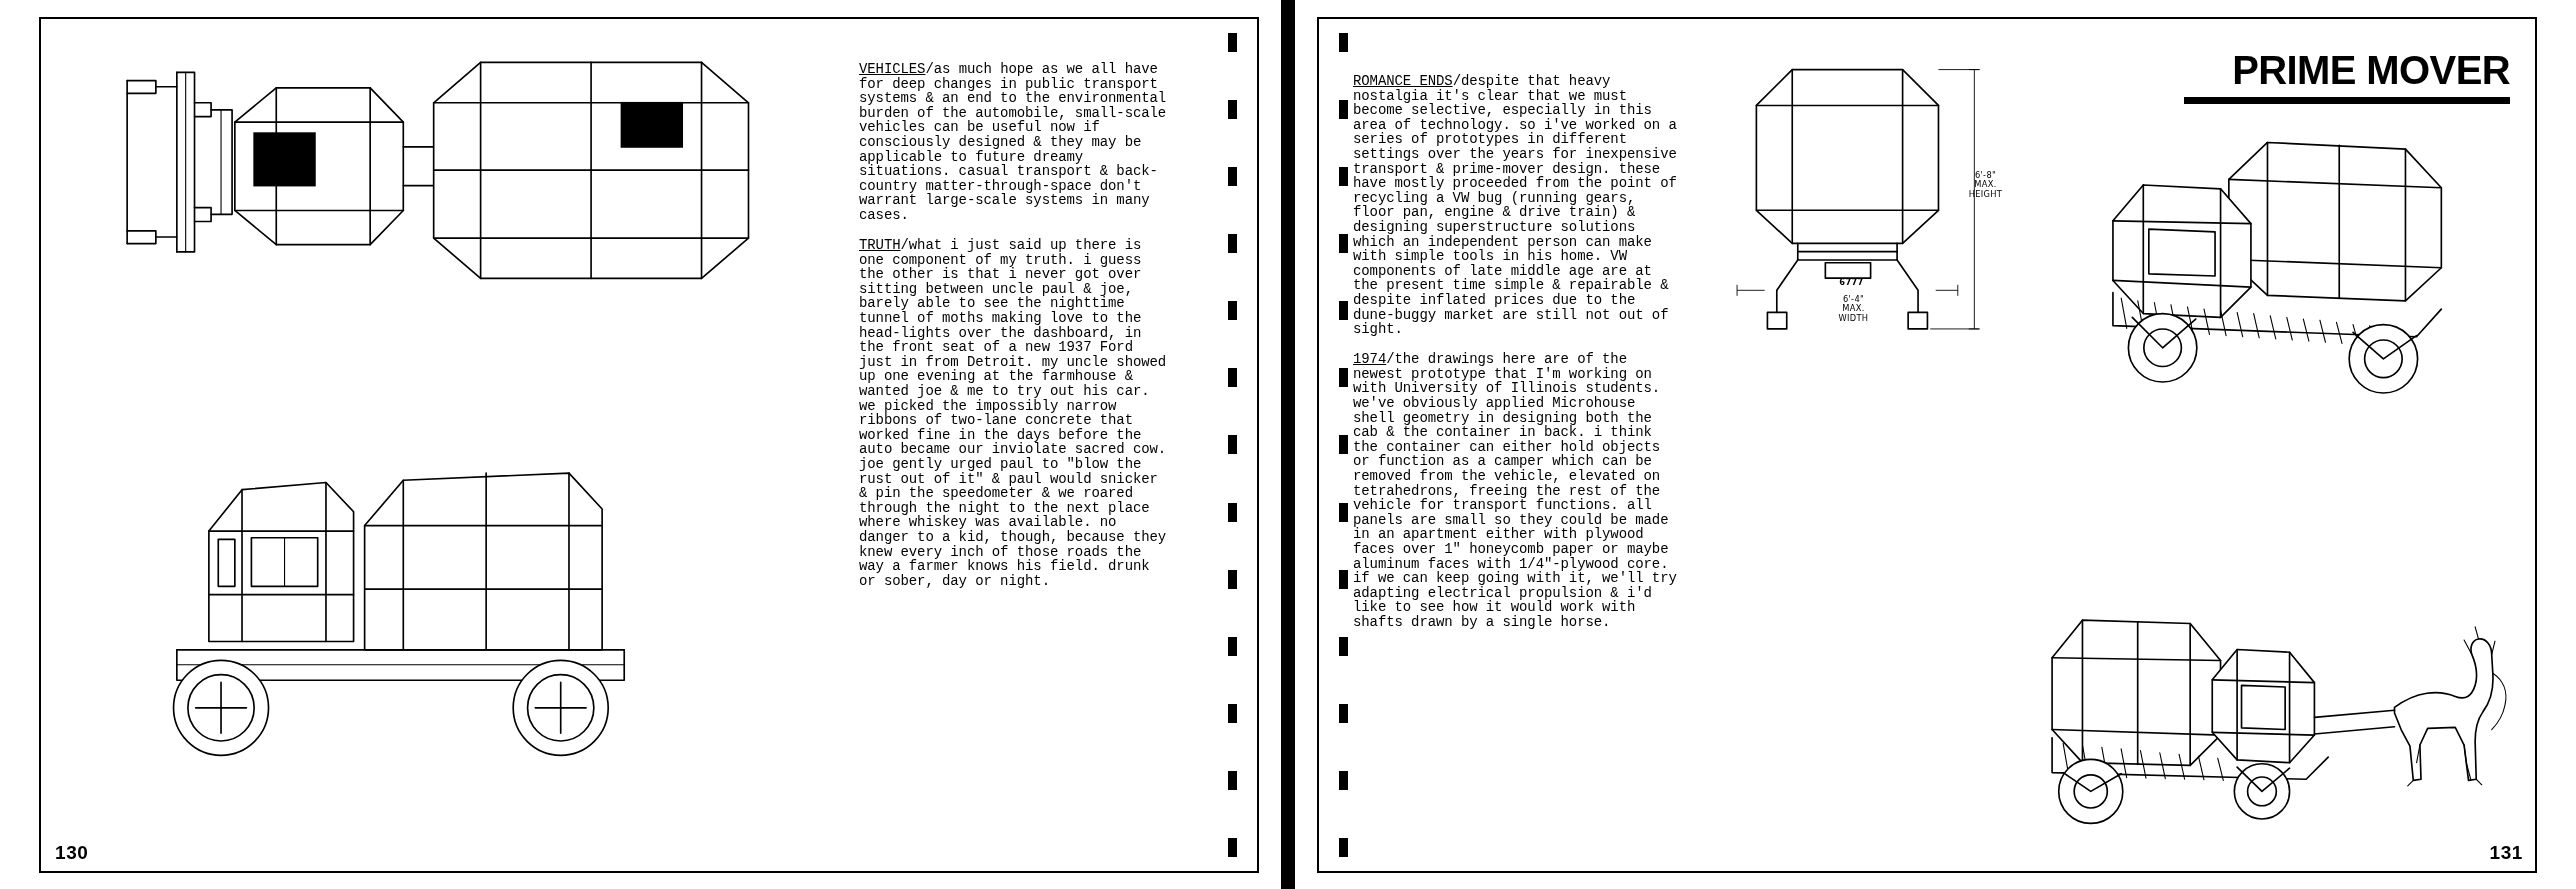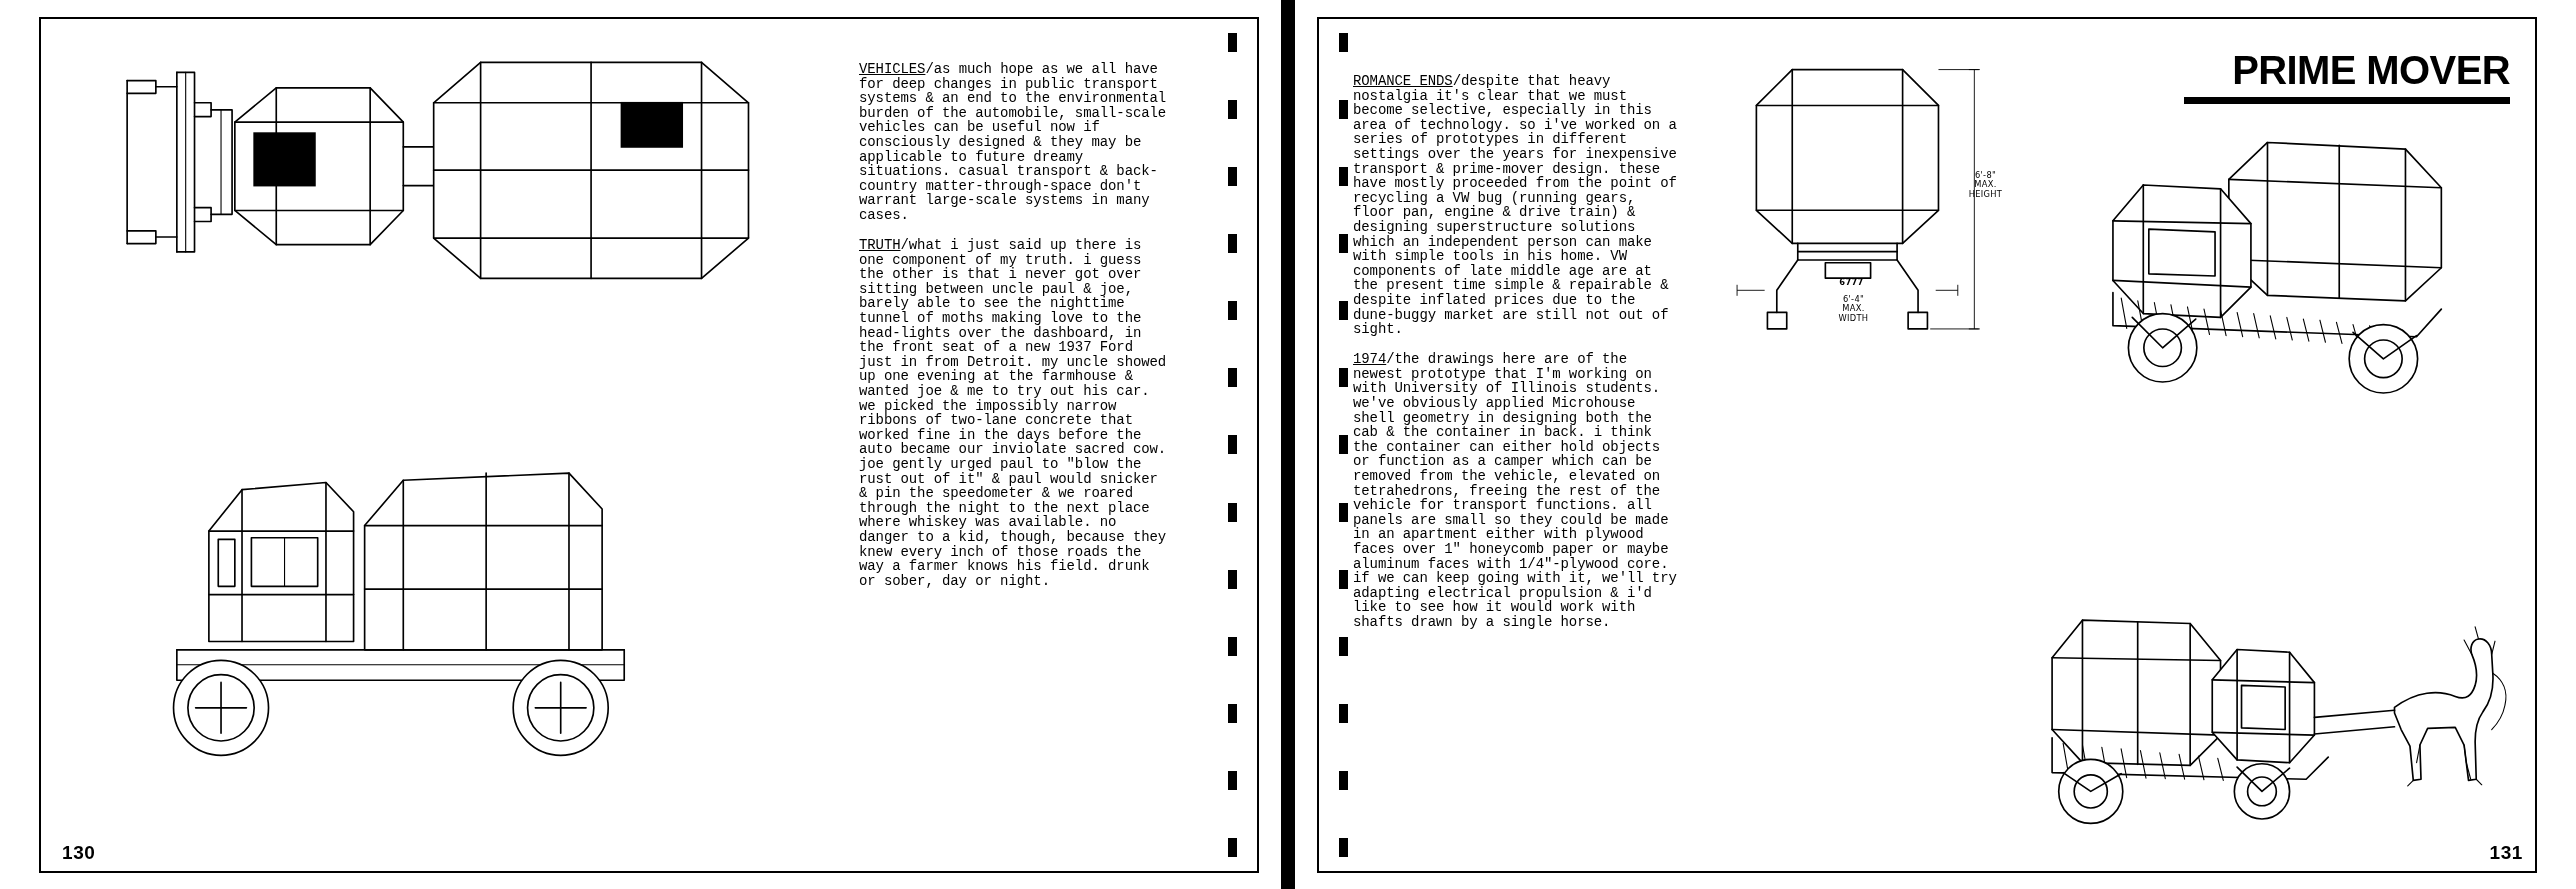--- a/index.html
+++ b/index.html
@@ -36,21 +36,20 @@
 
   
   .folio {
     position: absolute;
     bottom: 26.5px;
     font-family: "Liberation Sans", sans-serif;
     font-weight: bold;
     font-size: 19px;
     letter-spacing: 0.6px;
     color: #000;
-    margin-left: 7px;
   }
   .folio-left  { left: 55px; }
   .folio-right { right: 53px; }
 
   
   .binding {
     position: absolute;
     top: 33px;
     bottom: 33px;
     width: 19px;

